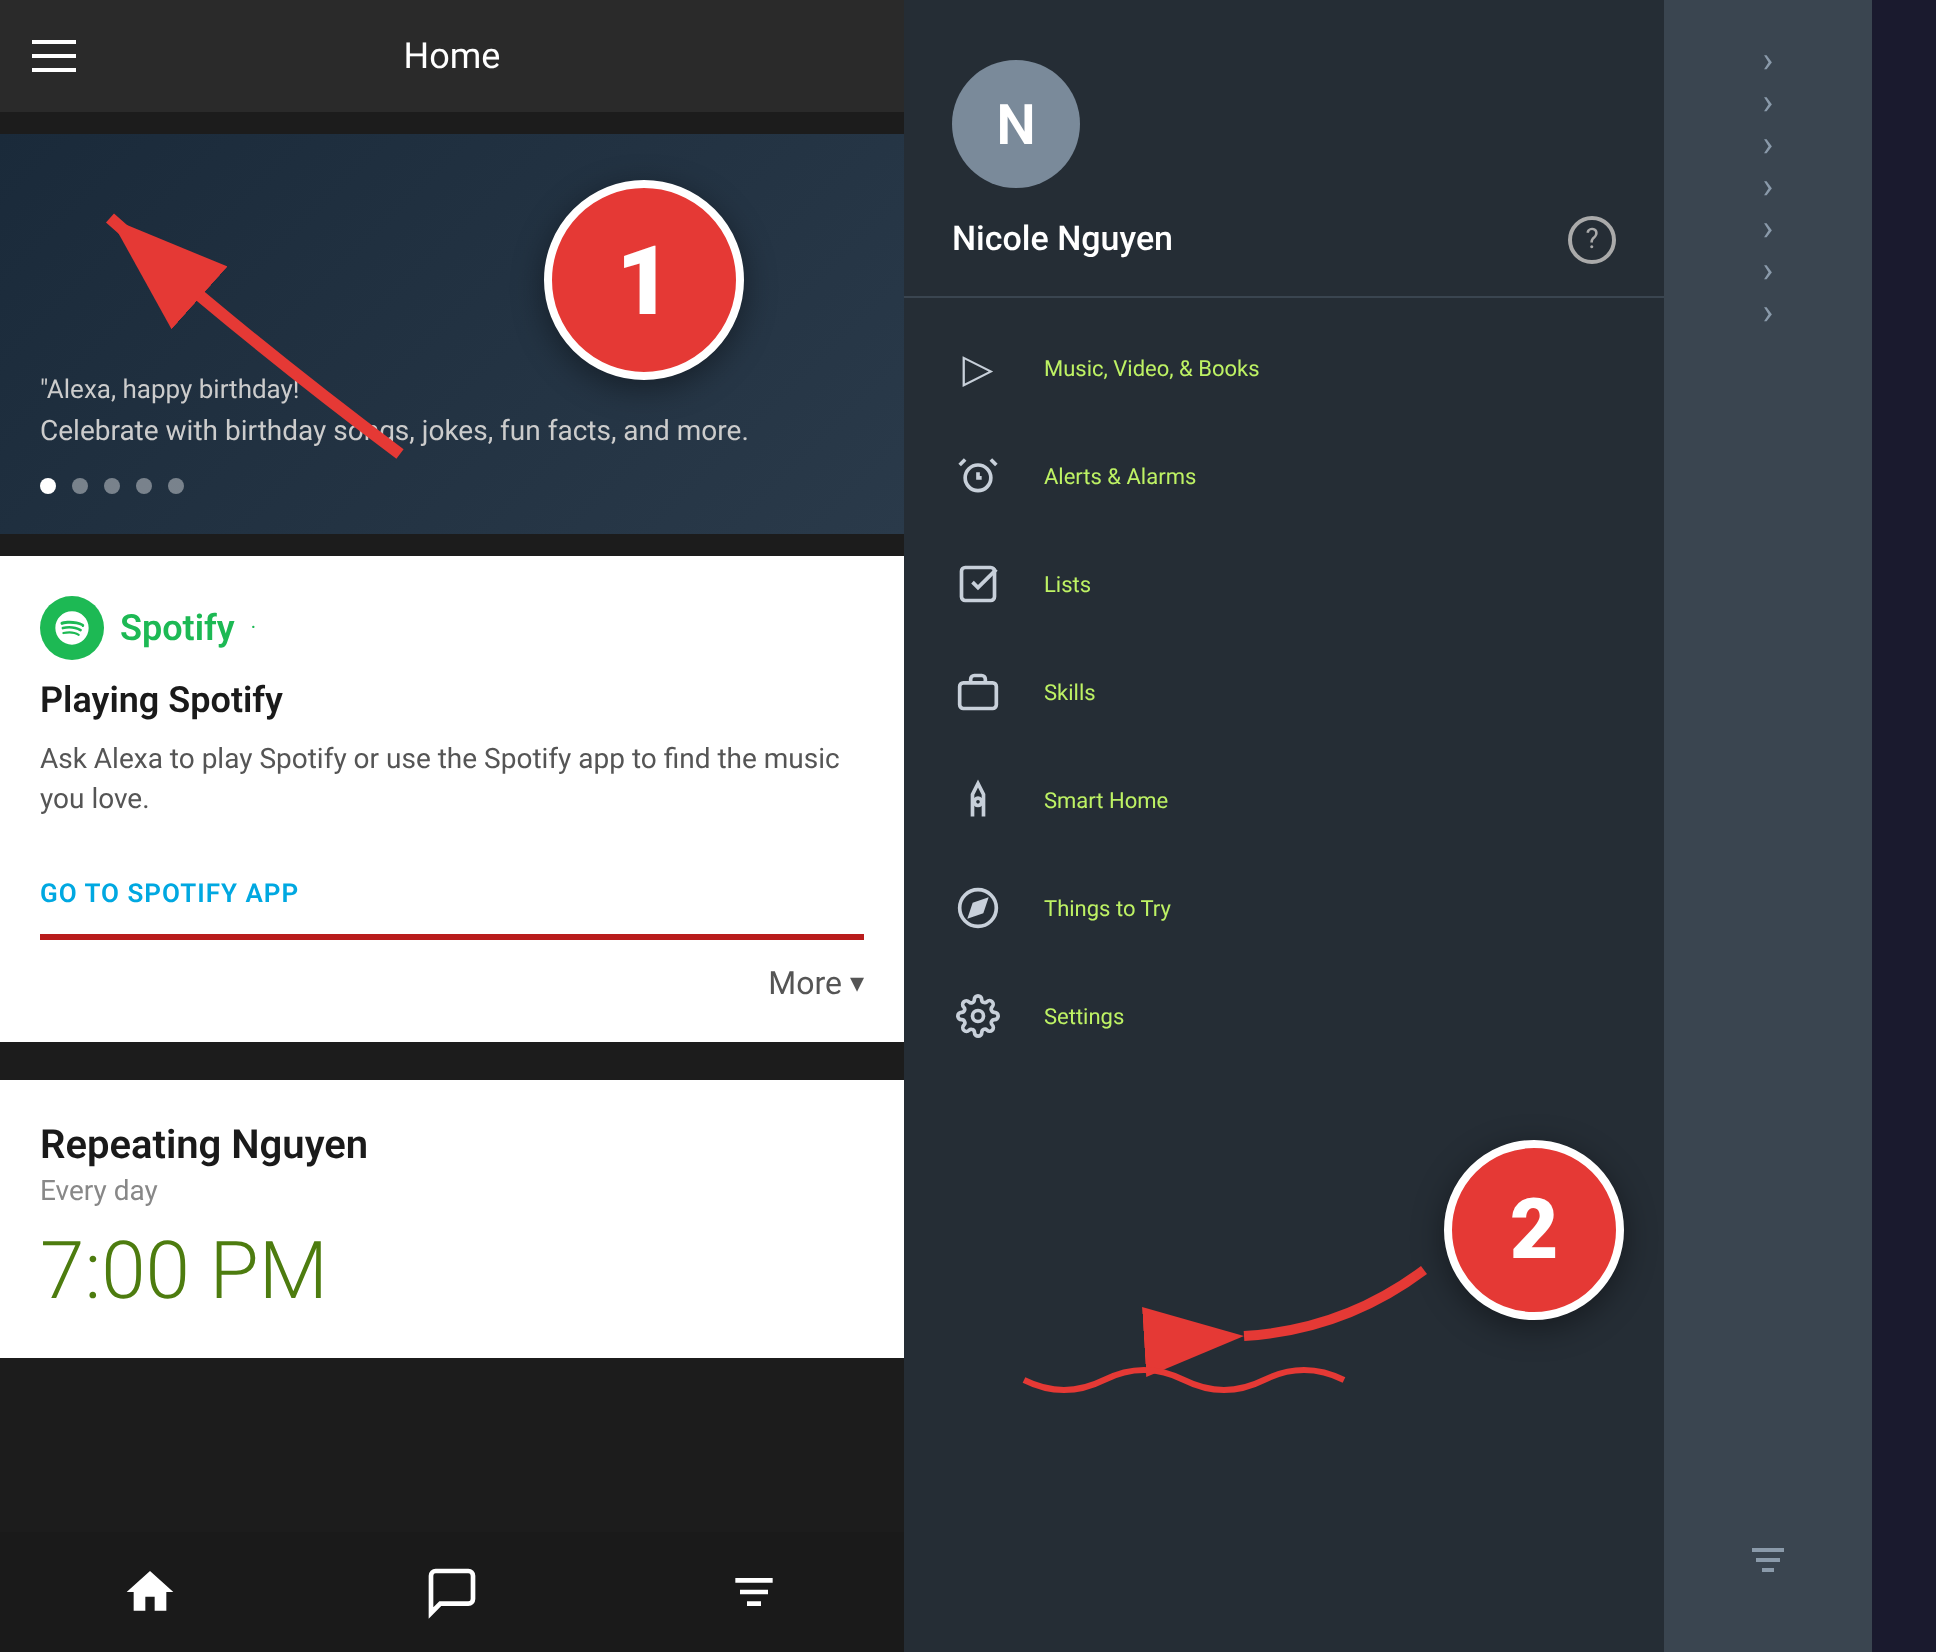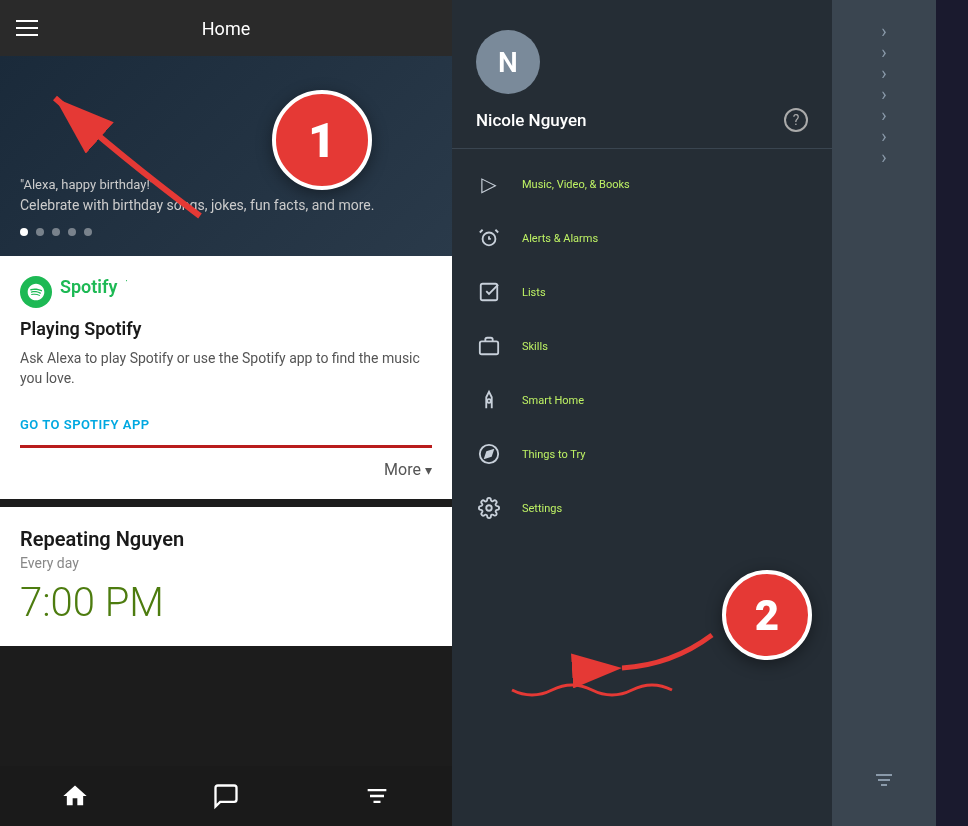--- a/index.html
+++ b/index.html
@@ -13,20 +13,21 @@
     }
 
     
     .left-panel {
       width: 452px;
       height: 826px;
       background: #1c1c1c;
       display: flex;
       flex-direction: column;
       position: relative;
+      gap: 11px;
     }
 
     
     .left-header {
       background: #2a2a2a;
       height: 56px;
       display: flex;
       align-items: center;
       justify-content: center;
       position: relative;
@@ -84,21 +85,21 @@
     }
 
     
     .spotify-card {
       background: white;
       padding: 20px;
       flex-shrink: 0;
     }
     .spotify-logo-row {
       display: flex;
-      align-items: flex-start;
+      align-items: center;
       gap: 8px;
       margin-bottom: 10px;
     }
     .spotify-circle {
       width: 32px;
       height: 32px;
       border-radius: 50%;
       background: #1DB954;
       display: flex;
       align-items: center;

